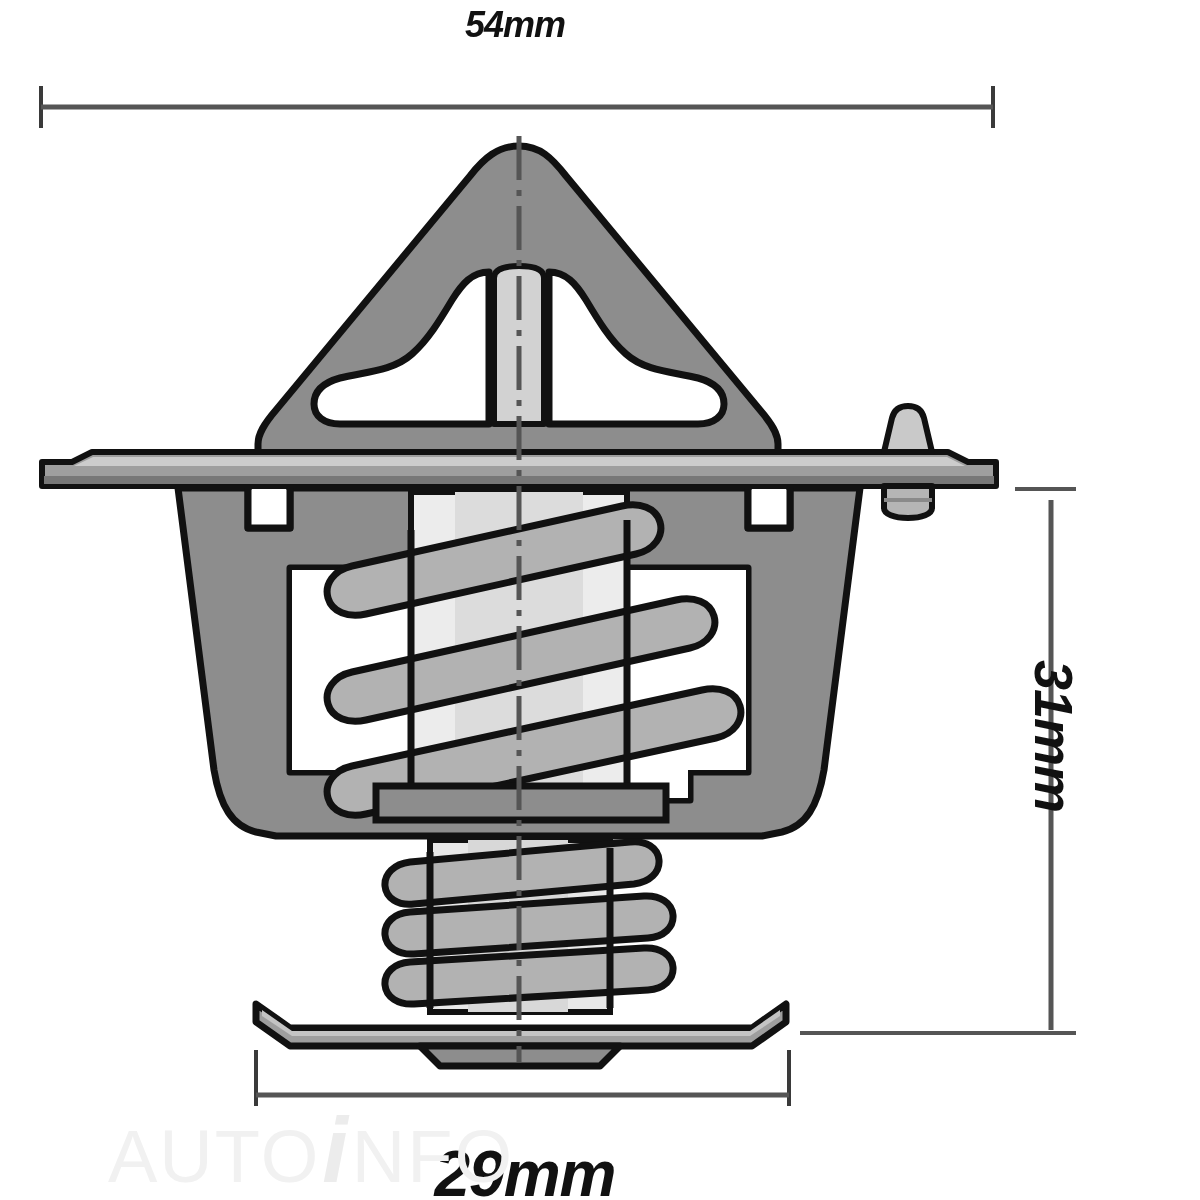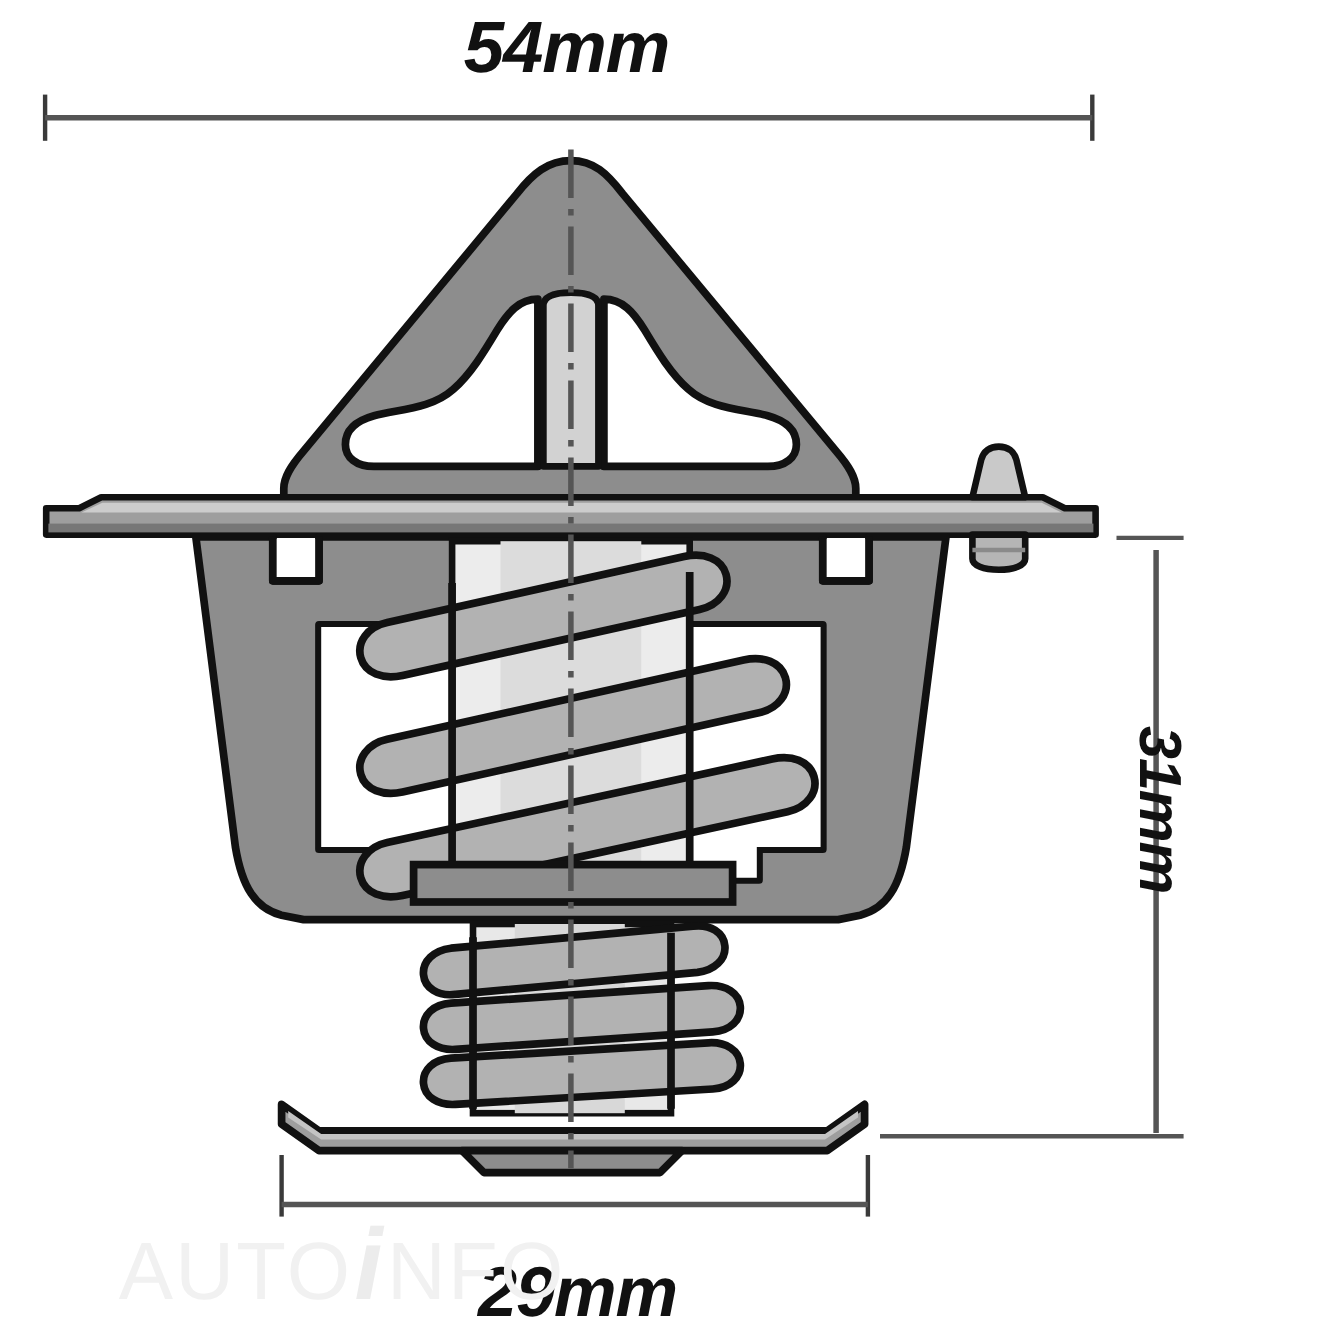--- a/index.html
+++ b/index.html
@@ -35,21 +35,21 @@
     font-weight: bold;
     font-style: italic;
     color: #111111;
     white-space: nowrap;
     letter-spacing: -1px;
   }
   #label-width {
     left: 0; top: 4px;
     width: 1030px;
     text-align: center;
-    font-size: 66px;
+    font-size: 36px;
   }
   #label-height {
     left: 1085px;
     top: 660px;
     font-size: 54px;
     transform: rotate(90deg);
     transform-origin: left top;
   }
   #label-depth {
     left: 260px;

